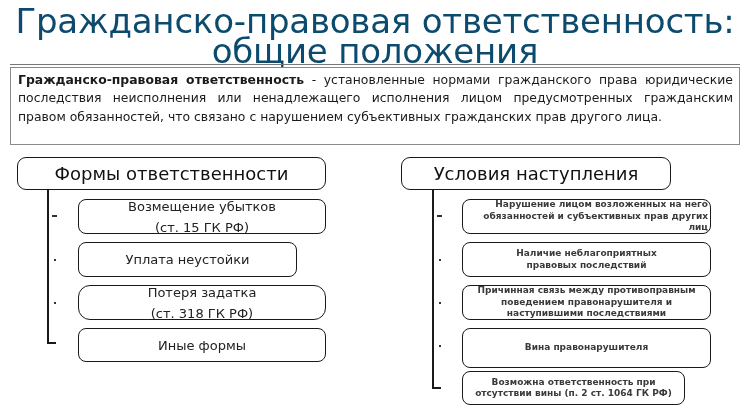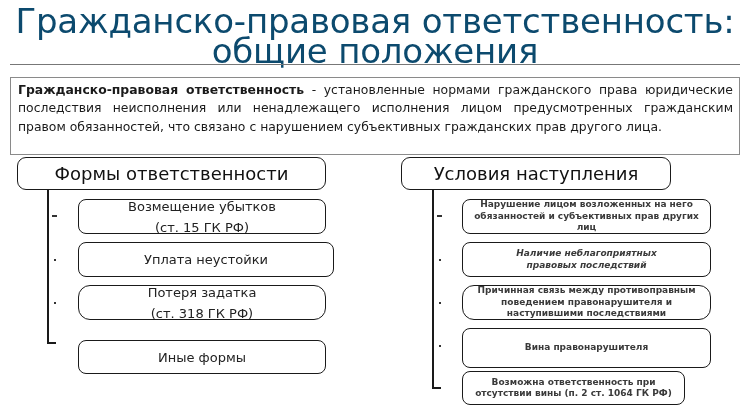--- a/index.html
+++ b/index.html
@@ -12,21 +12,21 @@
     font-family: "DejaVu Sans", sans-serif; font-size: 34px; color: #0c4a6e;
     line-height: 30px; letter-spacing: -0.2px;
   }
   .title.l1 { top: 6px; }
   .title.l2 { top: 36px; }
   .def-box {
     position: absolute; left: 10px; top: 67px; width: 730px; height: 78px;
     border: 1px solid #8a8a8a; box-sizing: border-box;
     padding: 3px 6px 0 7px;
     font-family: "DejaVu Sans", sans-serif; font-size: 12.4px; line-height: 18.3px;
-    text-align: justify; text-align-last: left; color: #1a1a1a; margin-top: 10px;
+    text-align: justify; text-align-last: left; color: #1a1a1a;
   }
   .def-box b { font-weight: bold; }
   .header-box {
     position: absolute; height: 33px; box-sizing: border-box;
     border: 1.6px solid #1a1a1a; border-radius: 9px;
     display: flex; align-items: center; justify-content: center;
     font-family: "DejaVu Sans", sans-serif; font-size: 18px; color: #111;
   }
   .sub-box {
     position: absolute; box-sizing: border-box;
@@ -56,48 +56,48 @@
 <div class="vline" style="left:47px;top:190px;height:154px;"></div>
 <div class="hline" style="left:47px;top:342px;width:9px;"></div>
 <div class="dash" style="left:52px;top:215px;width:5px;"></div>
 <div class="dot" style="left:54px;top:259px;"></div>
 <div class="dot" style="left:54px;top:302px;"></div>
 
 <div class="sub-box left" style="left:78px;top:199px;width:248px;height:35px;">
   <span>Возмещение убытков</span>
   <span>(ст. 15 ГК РФ)</span>
 </div>
-<div class="sub-box left" style="left:78px;top:242px;width:256px;height:35px;">
+<div class="sub-box left" style="left:78px;top:242px;width:219px;height:35px;">
   <span>Уплата неустойки</span>
 </div>
 <div class="sub-box left" style="left:78px;top:285px;width:248px;height:35px;border-radius:12px;">
   <span>Потеря задатка</span>
   <span>(ст. 318 ГК РФ)</span>
 </div>
-<div class="sub-box left" style="left:78px;top:328px;width:248px;height:34px;margin-top:12px;">
+<div class="sub-box left" style="left:78px;top:328px;width:248px;height:34px;">
   <span>Иные формы</span>
 </div>
 
 <div class="header-box" style="left:401px;top:157px;width:270px;">
   <span>Условия наступления</span>
 </div>
 <div class="vline" style="left:432px;top:190px;height:199px;"></div>
 <div class="hline" style="left:432px;top:387px;width:9px;"></div>
 <div class="dash" style="left:437px;top:215px;width:5px;"></div>
 <div class="dot" style="left:439px;top:259px;"></div>
 <div class="dot" style="left:439px;top:302px;"></div>
 <div class="dot" style="left:439px;top:345px;"></div>
 
-<div class="sub-box right" style="left:462px;top:199px;width:249px;height:35px;">
+<div class="sub-box right" style="left:462px;top:199px;width:249px;height:35px;text-align:right;">
   <span>Нарушение лицом возложенных на него обязанностей и субъективных прав других лиц</span>
 </div>
 <div class="sub-box right" style="left:462px;top:242px;width:249px;height:35px;">
-  <span style="padding:0 40px;font-style:italic;">Наличие неблагоприятных правовых последствий</span>
+  <span style="padding:0 40px;">Наличие неблагоприятных правовых последствий</span>
 </div>
-<div class="sub-box right" style="left:462px;top:285px;width:249px;height:35px;border-radius:12px;">
+<div class="sub-box right" style="left:462px;top:285px;width:249px;height:35px;">
   <span style="padding:0 10px;">Причинная связь между противоправным поведением правонарушителя и наступившими последствиями</span>
 </div>
 <div class="sub-box right" style="left:462px;top:328px;width:249px;height:40px;">
   <span>Вина правонарушителя</span>
 </div>
 <div class="sub-box right" style="left:462px;top:371px;width:223px;height:34px;">
   <span style="padding:0 8px;">Возможна ответственность при отсутствии вины (п. 2 ст. 1064 ГК РФ)</span>
 </div>
 
 </body></html>

